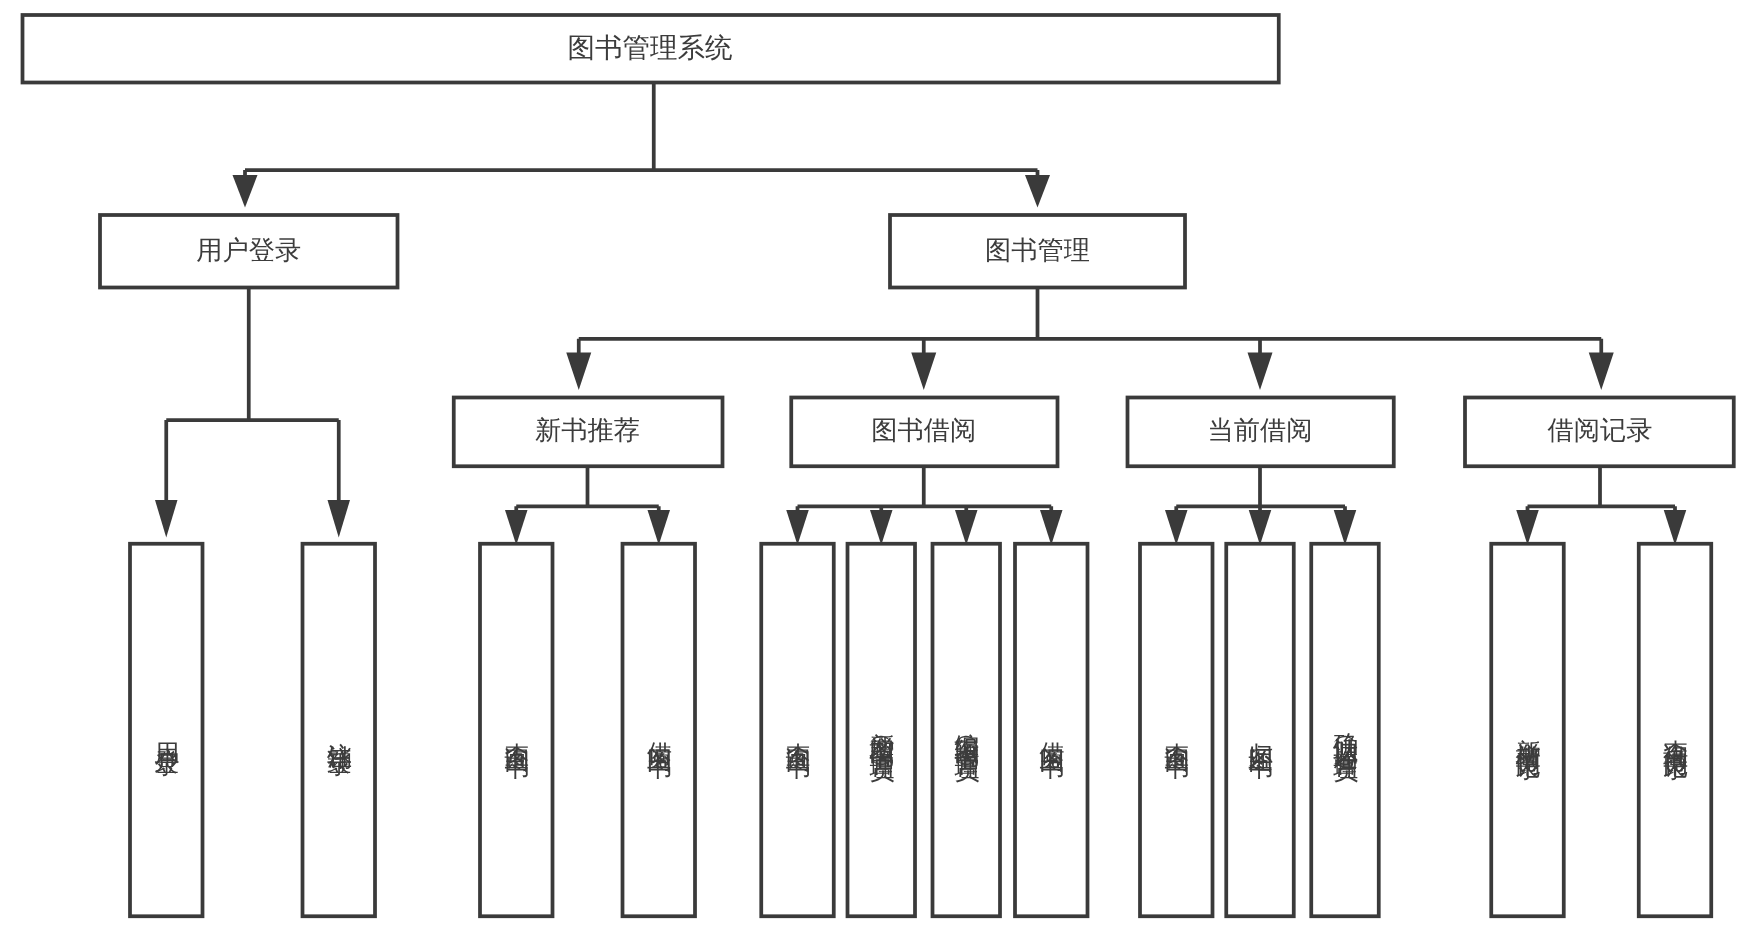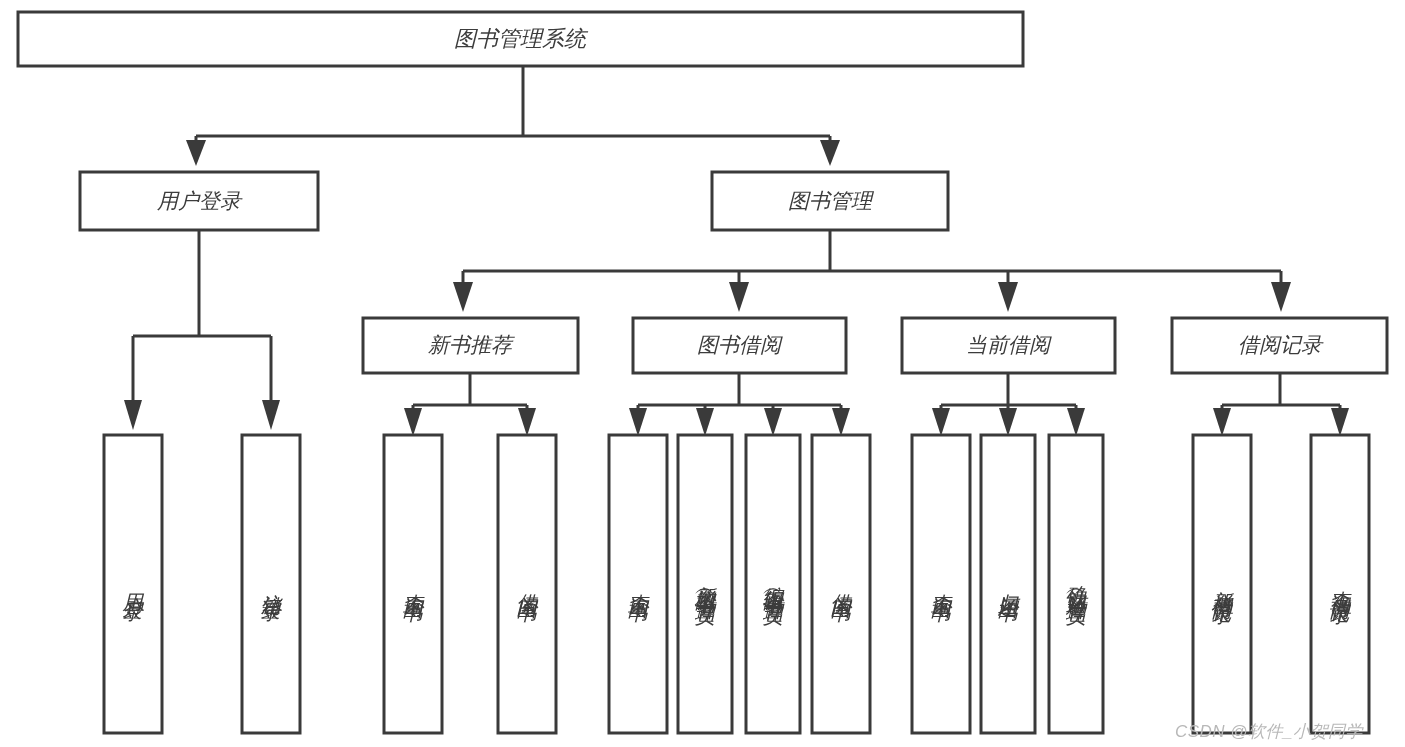--- a/index.html
+++ b/index.html
@@ -11,21 +11,20 @@
     width: 1405px;
     height: 747px;
     font-family: "Liberation Sans", "DejaVu Sans", sans-serif;
     overflow: hidden;
     position: relative;
   }
   #diagram-root {
     position: relative;
     width: 1369px;
     height: 747px;
-    font-style: italic;
   }
   svg#flowchart {
     display: block;
     width: 1405px;
     height: 747px;
   }
   .node-box {
     fill: #ffffff;
     stroke: #3a3a3a;
     stroke-width: 3;
@@ -241,15 +240,14 @@
       <rect class="leaf-box" x="1193" y="435" width="58" height="298"></rect>
       <text class="leaf-label" x="1222" y="584">新增借阅记录</text>
     </g>
     <g>
       <rect class="leaf-box" x="1311" y="435" width="58" height="298"></rect>
       <text class="leaf-label" x="1340" y="584">查询借阅记录</text>
     </g>
 
   </svg>
 
-  <div class="watermark">CSDN @软件_小贺同学</div>
 
 </div>
 
 </body></html>

